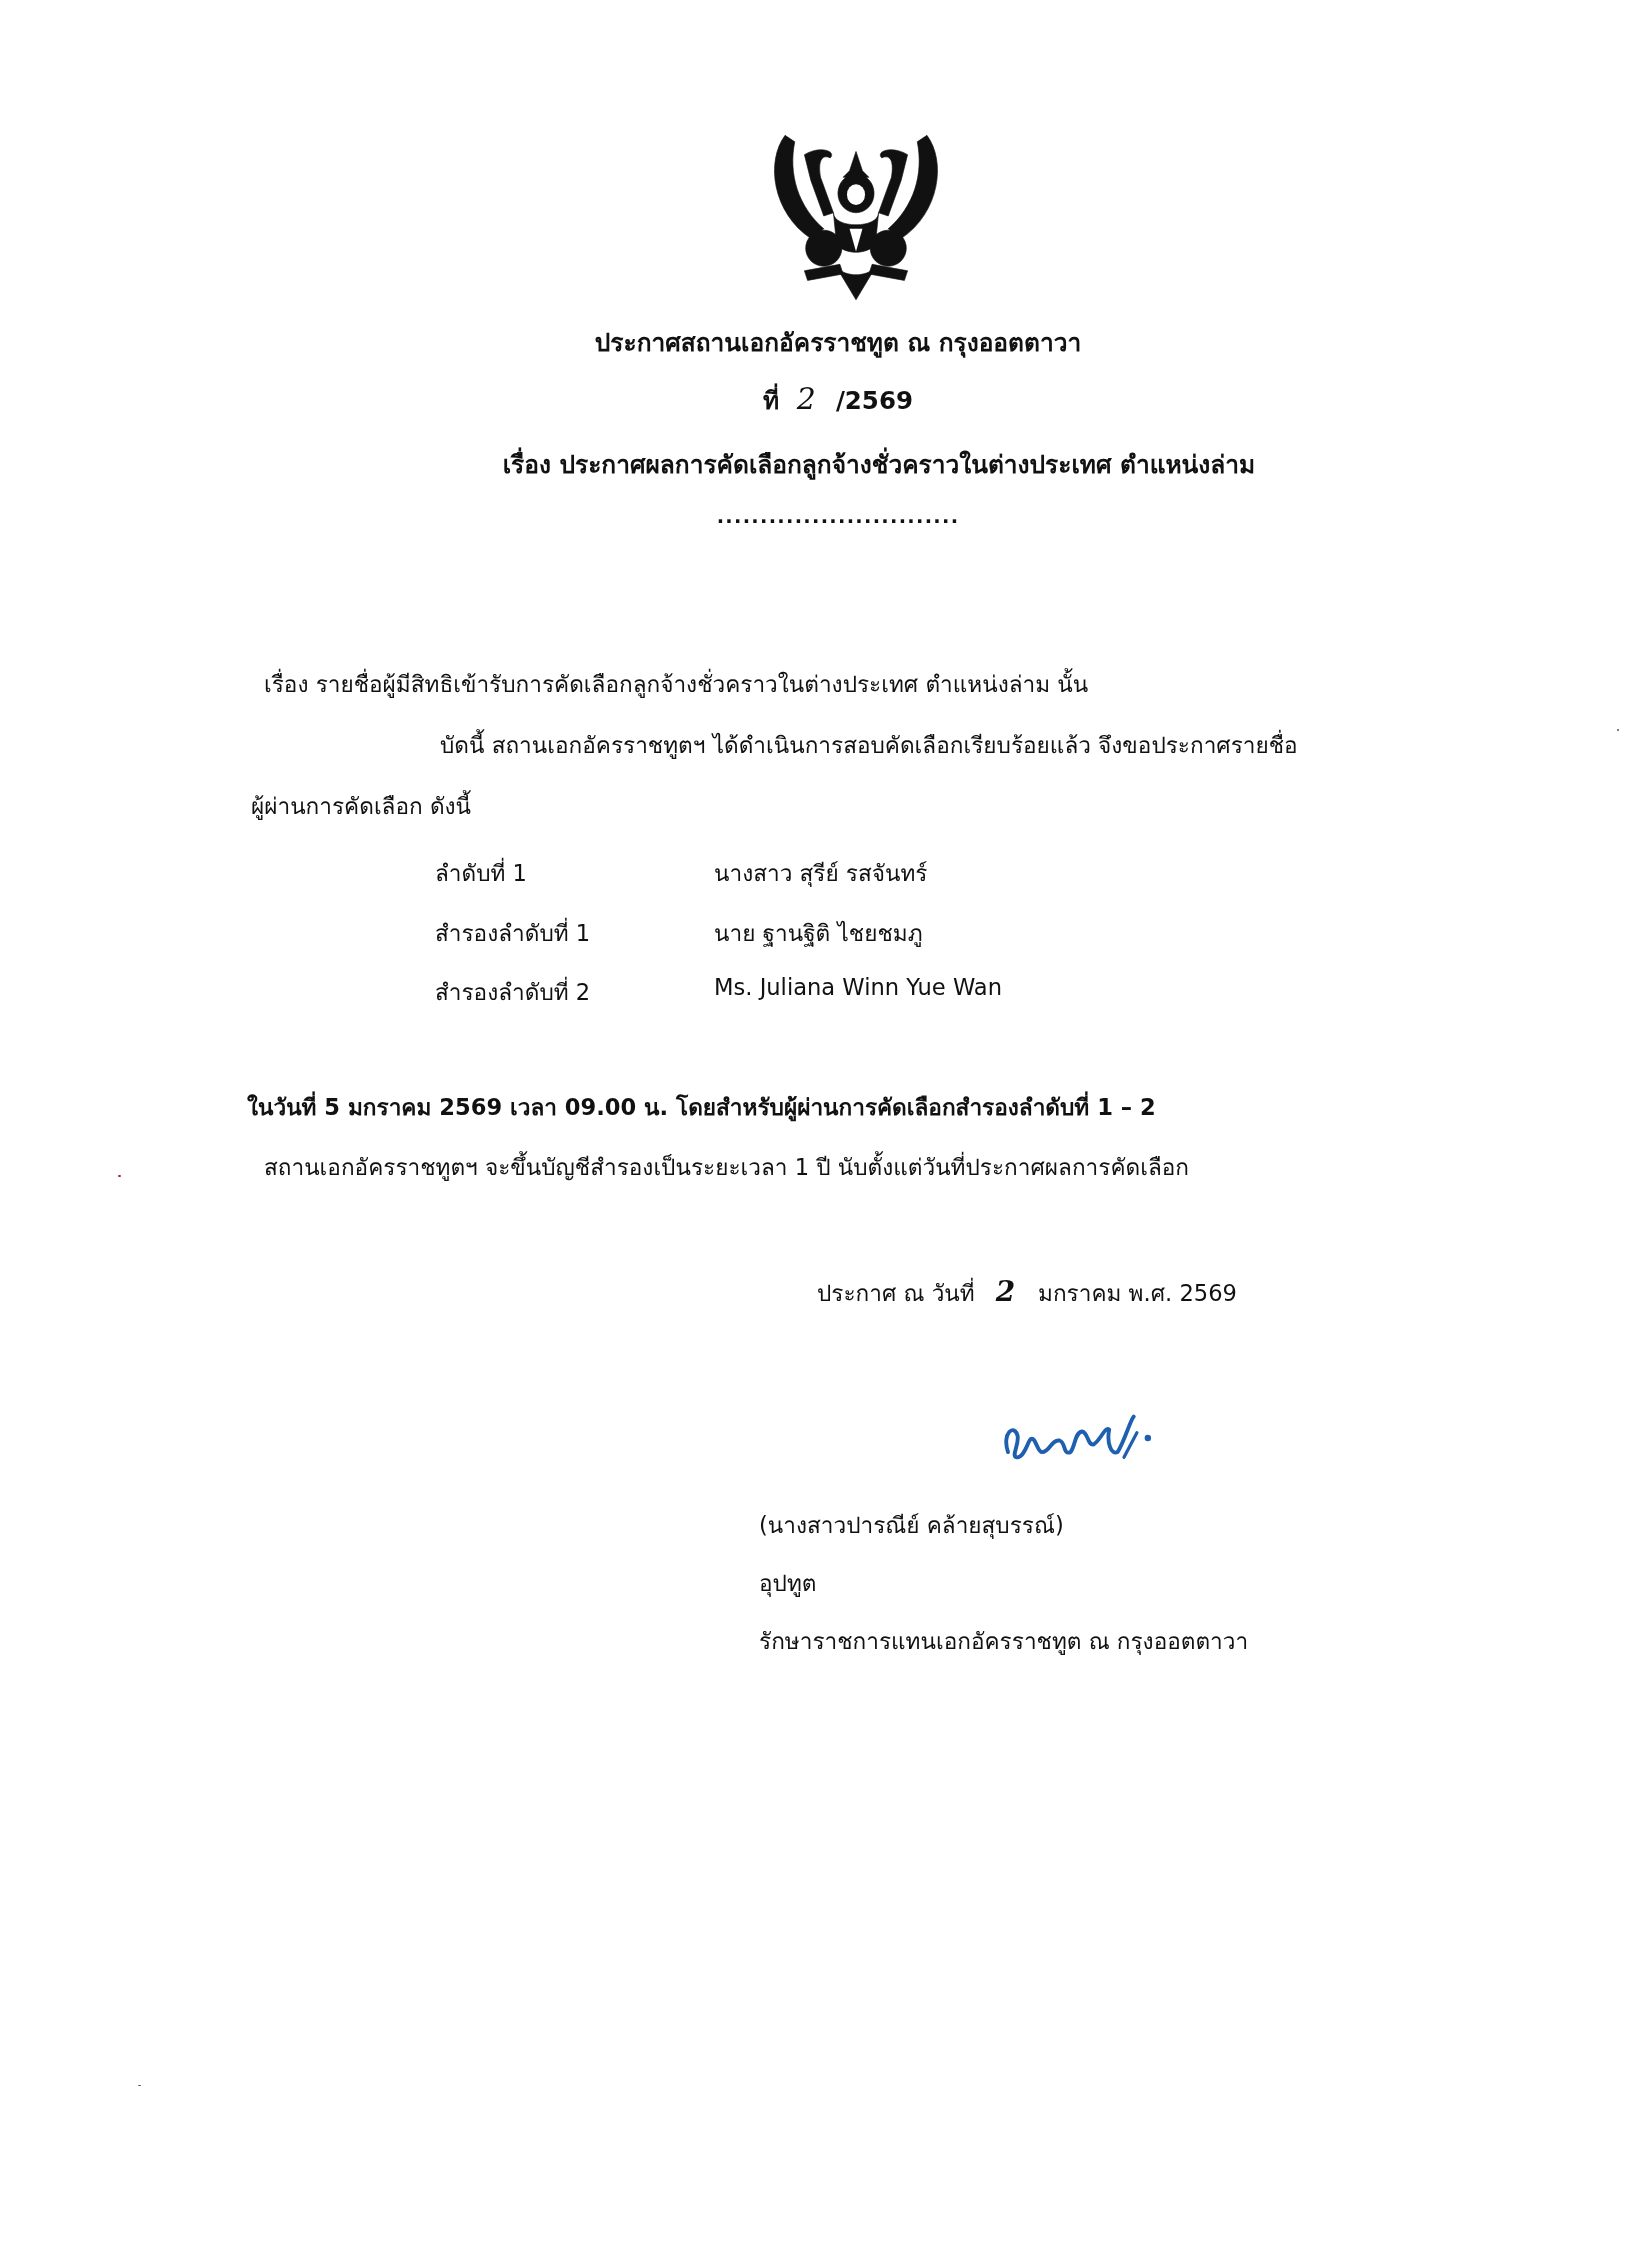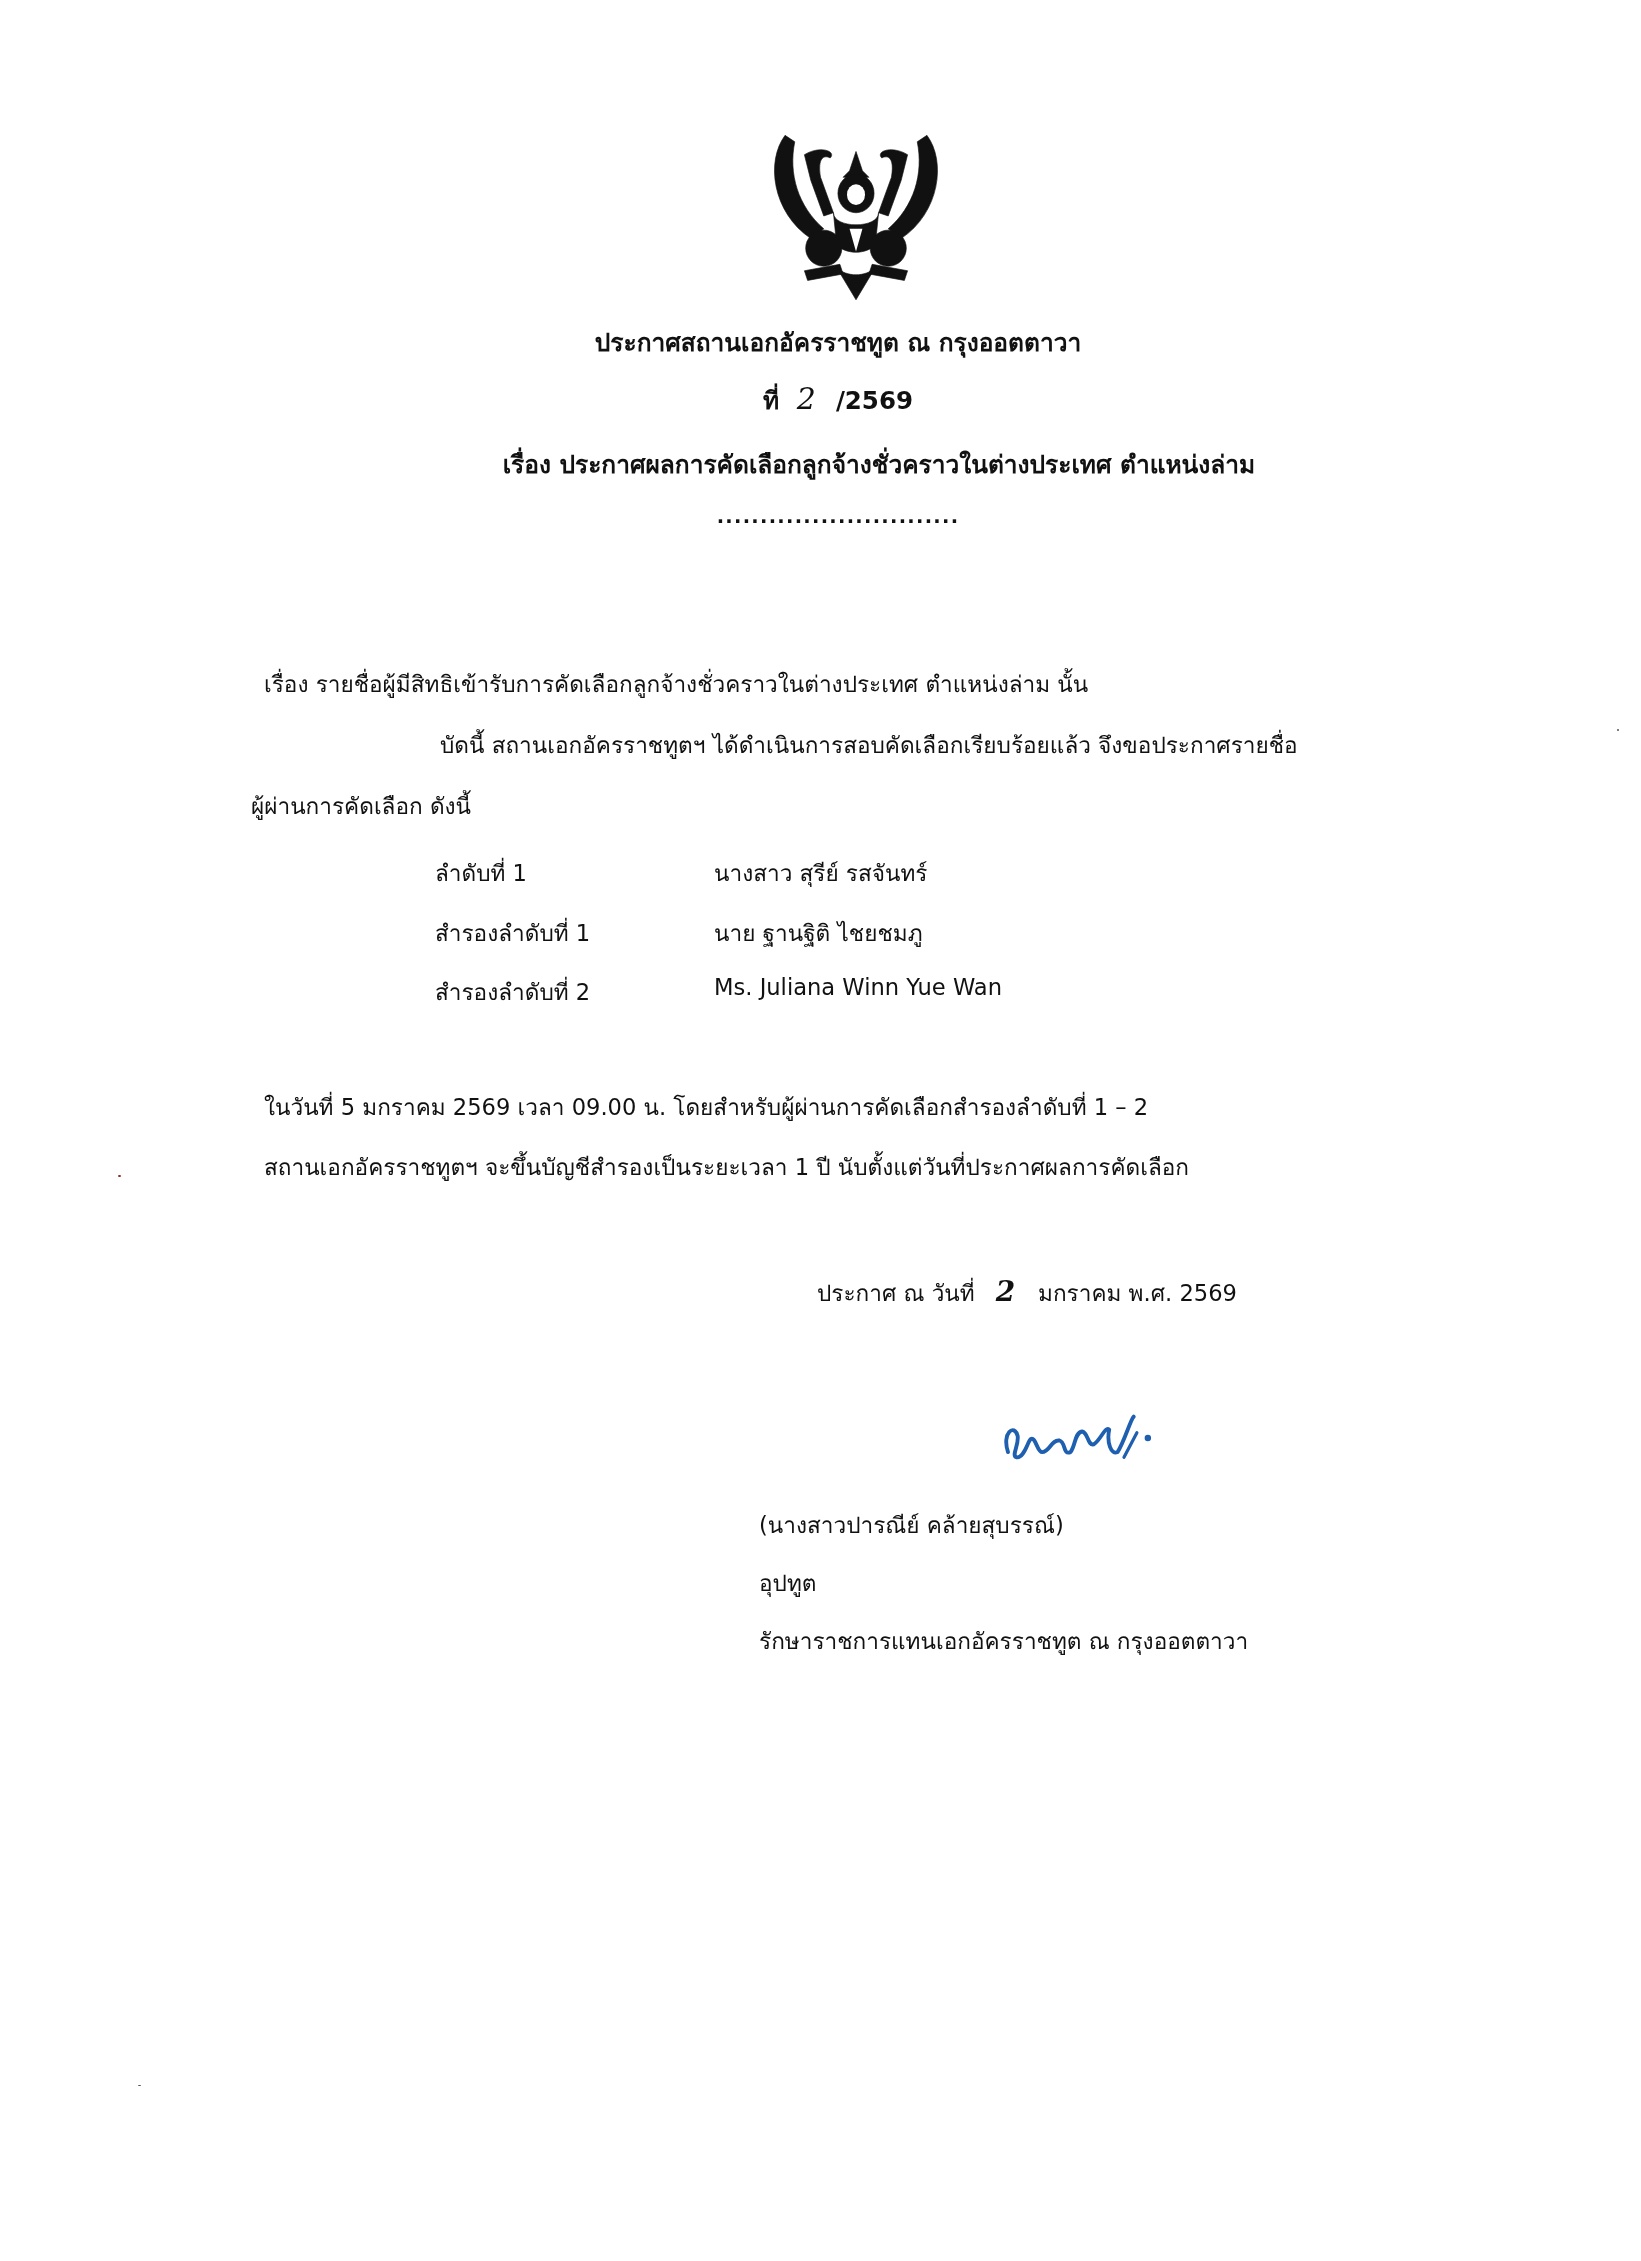--- a/index.html
+++ b/index.html
@@ -163,21 +163,21 @@
     <div class="list-label" style="top:855px;">ลำดับที่ 1</div>
     <div class="list-value" style="top:855px;">นางสาว สุรีย์ รสจันทร์</div>
 
     <div class="list-label" style="top:915px;">สำรองลำดับที่ 1</div>
     <div class="list-value" style="top:915px;">นาย ฐานฐิติ ไชยชมภู</div>
 
     <div class="list-label" style="top:974px;">สำรองลำดับที่ 2</div>
     <div class="list-value" style="top:974px;">Ms. Juliana Winn Yue Wan</div>
   </div>
 
-  <div class="body-line" style="left:247px; top:1096px;">ในวันที่ 5 มกราคม 2569 เวลา 09.00 น. โดยสำหรับผู้ผ่านการคัดเลือกสำรองลำดับที่ 1 – 2</div>
+  <div class="body-line" style="left:230px; top:1096px;font-weight:bold;">ในวันที่ 5 มกราคม 2569 เวลา 09.00 น. โดยสำหรับผู้ผ่านการคัดเลือกสำรองลำดับที่ 1 – 2</div>
   <div class="body-line" style="left:247px; top:1156px;">สถานเอกอัครราชทูตฯ จะขึ้นบัญชีสำรองเป็นระยะเวลา 1 ปี นับตั้งแต่วันที่ประกาศผลการคัดเลือก</div>
 
   <div class="date-line">
     <span>ประกาศ ณ วันที่</span>
     <span class="hand-day">2</span>
     <span>มกราคม พ.ศ. 2569</span>
   </div>
 
   <svg class="signature" viewBox="0 0 300 90">
     <path d="M15 70 C5 40, 25 25, 30 45 C32 60, 20 75, 28 78 C40 80, 45 55, 50 50 C58 45, 60 70, 68 70 C80 70, 82 50, 95 52 C105 55, 100 75, 112 70 C120 60, 118 40, 130 38 C140 40, 138 60, 148 58 C160 50, 165 30, 172 35 C168 55, 175 75, 185 70 C195 55, 205 20, 210 15" fill="none" stroke="#1f5fb0" stroke-width="6" stroke-linecap="round" stroke-linejoin="round"></path>

